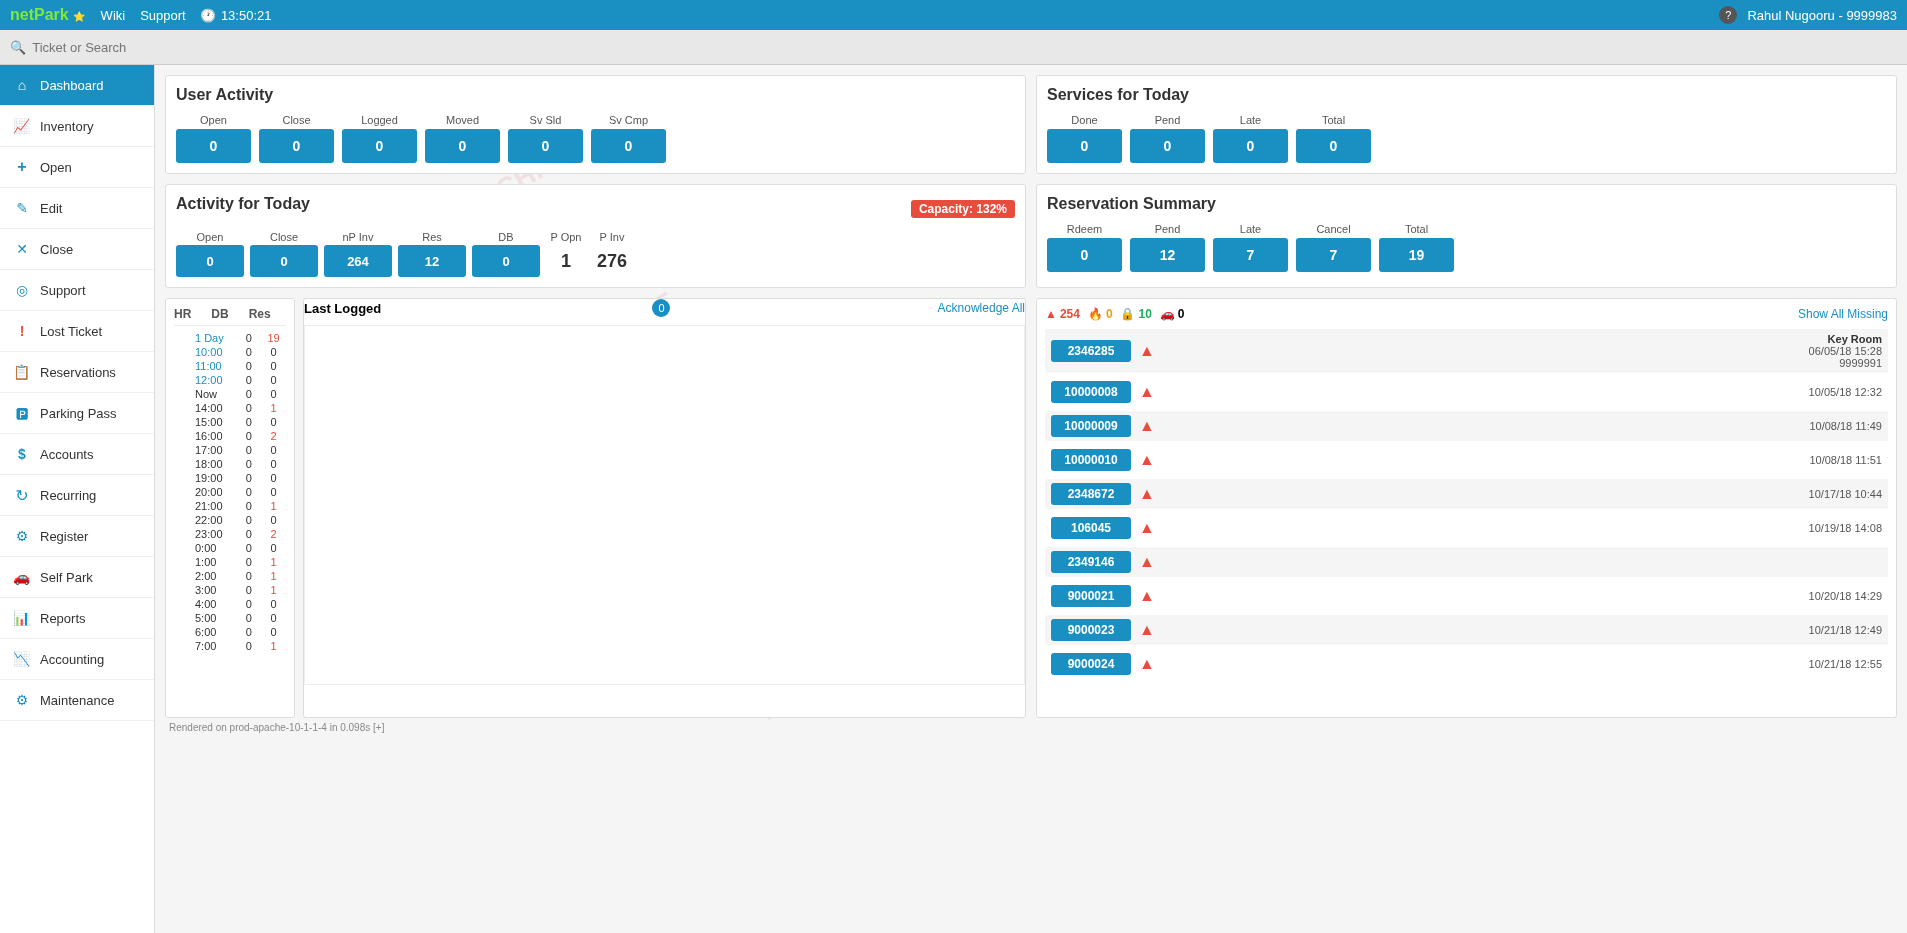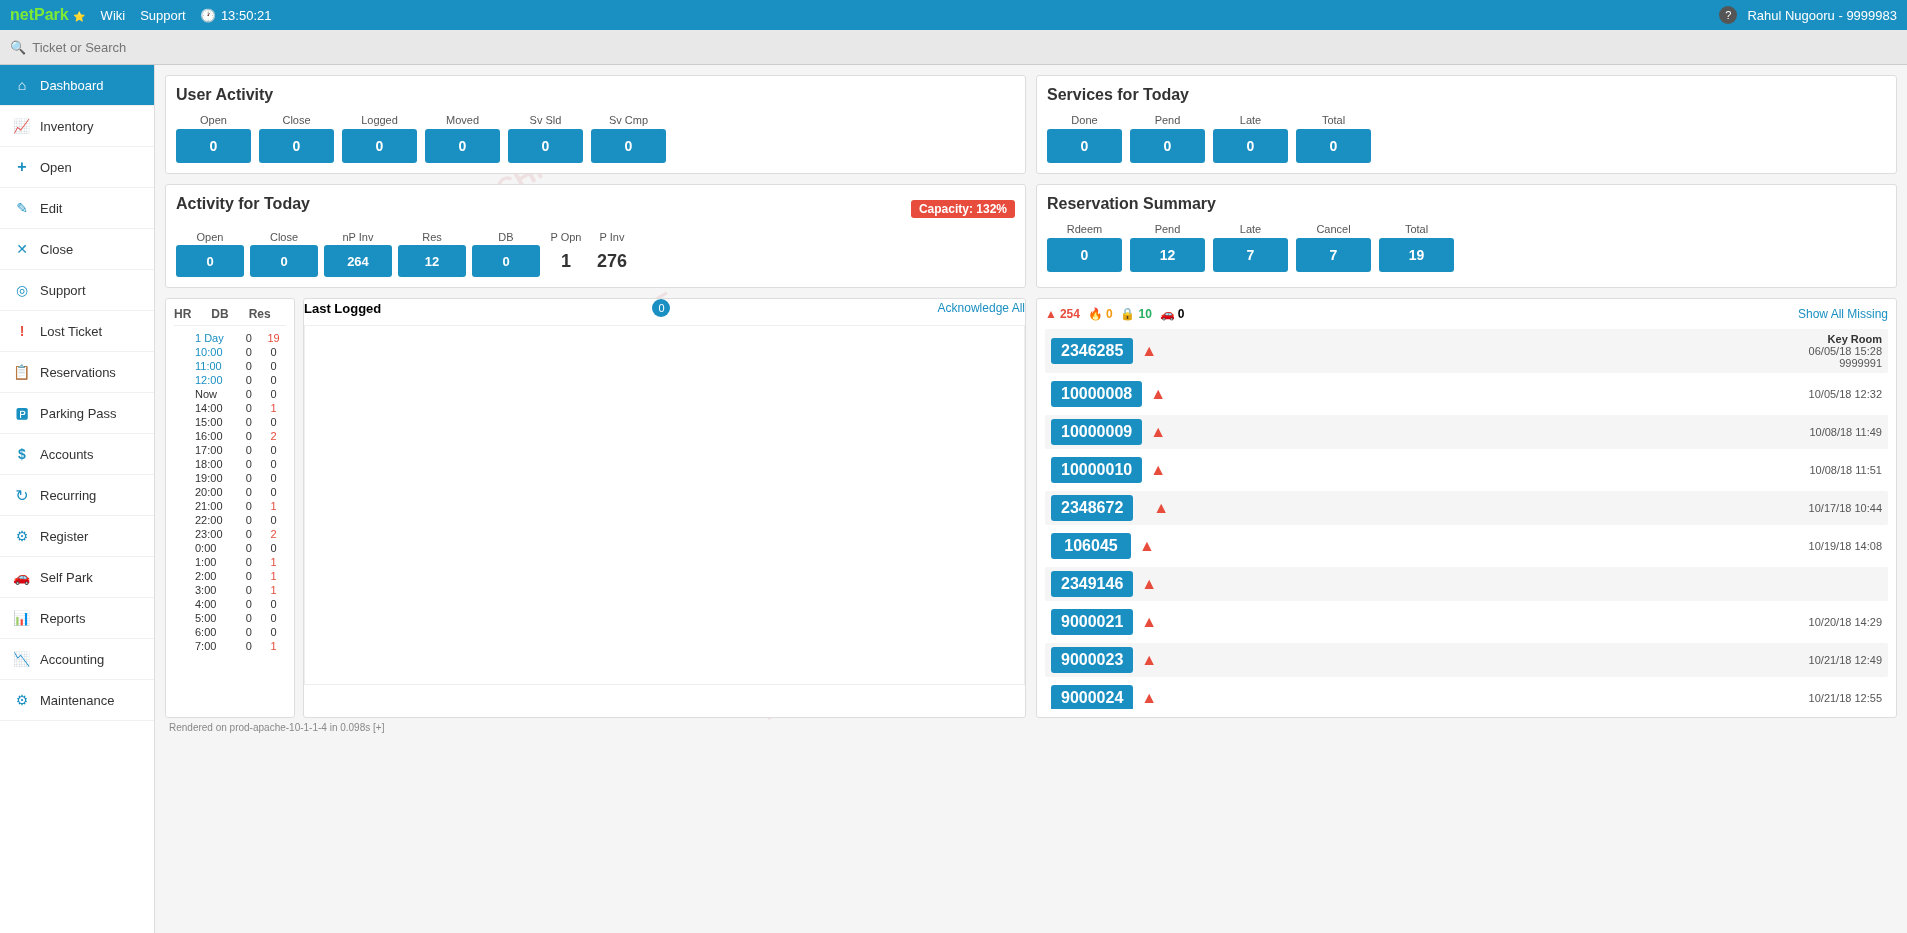--- a/index.html
+++ b/index.html
@@ -184,21 +184,21 @@
       border-radius: 2px;
     }
     .alert-row:nth-child(odd) { background: #f9f9f9; }
     .alert-ticket-btn {
       background: #1a8fc1;
       color: white;
       border: none;
       padding: 4px 10px;
       border-radius: 3px;
       cursor: pointer;
-      font-size: 16px;
+      font-size: 12px;
       font-weight: bold;
       min-width: 80px;
     }
     .alert-icon { color: #e74c3c; font-size: 16px; margin: 0 8px; }
     .alert-info { flex: 1; text-align: right; font-size: 11px; color: #555; }
     .alert-info .key-room { font-weight: bold; color: #333; }
     .alerts-scroll { height: 380px; overflow-y: auto; }
 
     .footer-rendered { font-size: 10px; color: #888; padding: 4px; position: relative; z-index: 1; }
 
@@ -618,21 +618,21 @@
                   <div>10/08/18 11:49</div>
                 </div>
     </div>
               <div class="alert-row" style="background: white;">
       <button class="alert-ticket-btn">10000010</button>
       <span class="alert-icon">▲</span>
       <div class="alert-info">
                   <div>10/08/18 11:51</div>
                 </div>
     </div>
-              <div class="alert-row" style="background: rgb(245, 245, 245); gap: 12px;">
+              <div class="alert-row" style="background: rgb(245, 245, 245);">
       <button class="alert-ticket-btn">2348672</button>
       <span class="alert-icon">▲</span>
       <div class="alert-info">
                   <div>10/17/18 10:44</div>
                 </div>
     </div>
               <div class="alert-row" style="background: white;">
       <button class="alert-ticket-btn">106045</button>
       <span class="alert-icon">▲</span>
       <div class="alert-info">

